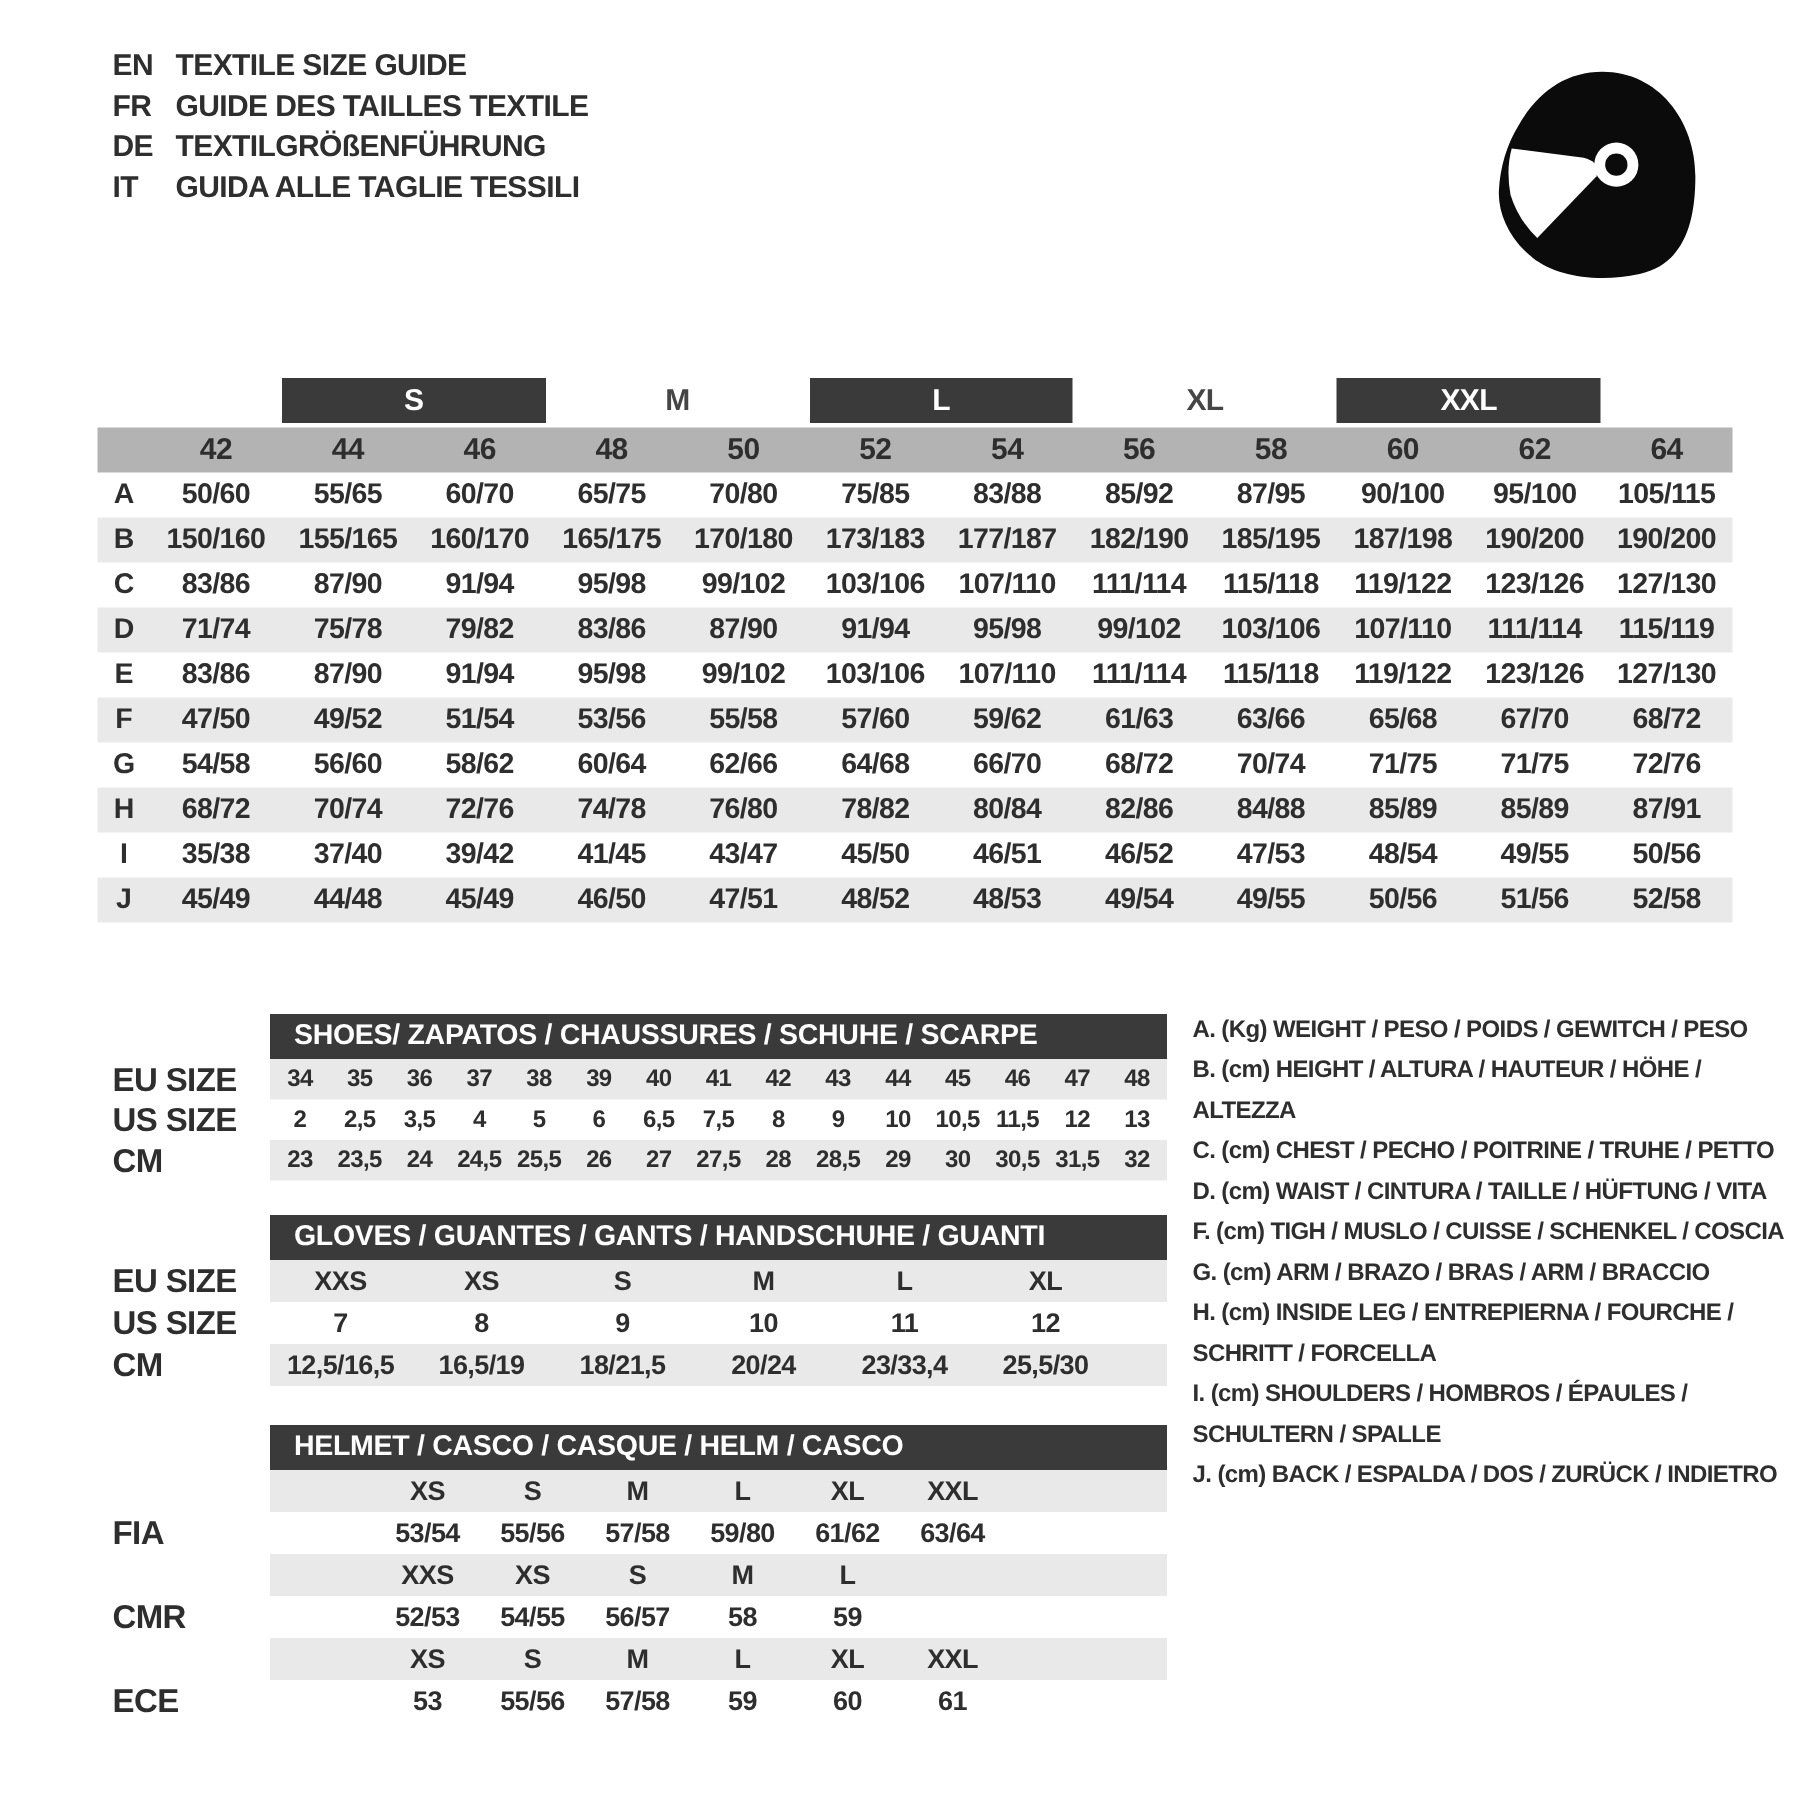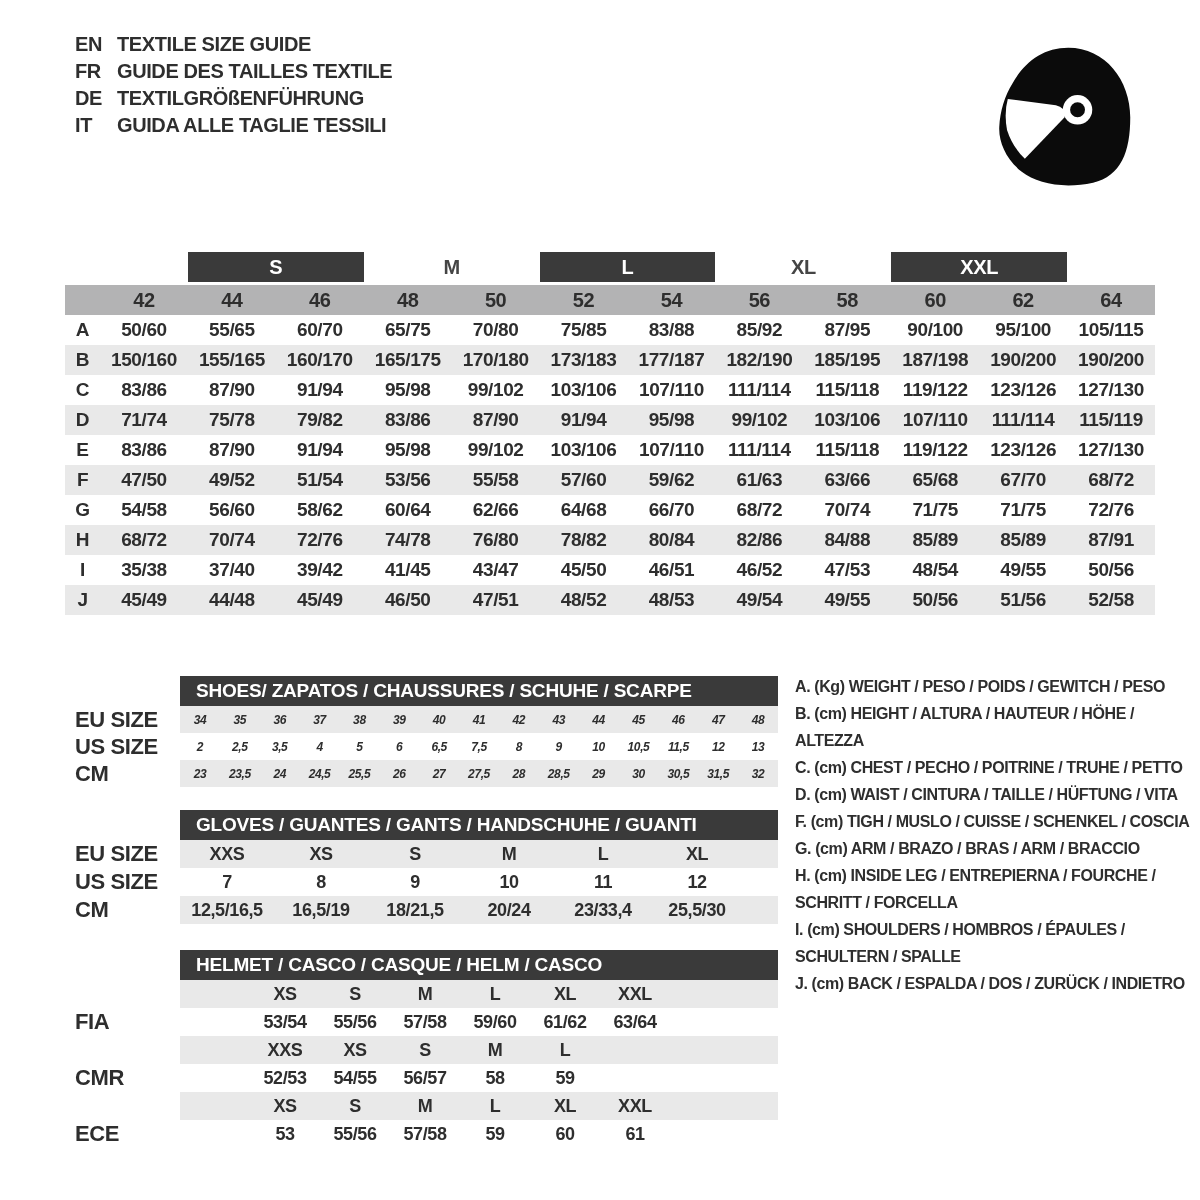--- a/index.html
+++ b/index.html
@@ -36,21 +36,21 @@
   
   .lower-left{position:absolute;left:75px;top:676px;width:715px;}
   .lrow{display:flex;align-items:center;}
   .gutter{width:105px;flex:none;font-size:22px;}
   .bar-row{height:30px;}
   .bar{width:598px;box-sizing:border-box;height:30px;line-height:30px;background:#3a3a3a;color:#fff;
        font-size:19px;padding-left:16px;letter-spacing:-0.2px;}
   .rcontent{width:598px;box-sizing:border-box;height:100%;display:grid;align-items:center;text-align:center;}
   .rows > .lrow{height:27px;}
   .rows > .lrow:nth-of-type(odd) .rcontent{background:#e9e9e9;}
-  .shoes-grid{grid-template-columns:repeat(15,1fr);font-size:12px;font-style:italic;}
+  .shoes-grid{grid-template-columns:repeat(15,1fr);font-size:16px;}
   .gloves-grid{grid-template-columns:repeat(6,94px);font-size:18px;}
   .gloves-rows > .lrow{height:28px;}
   .sec-shoes{margin-bottom:23px;}
   .sec-gloves{margin-bottom:26px;}
   .hsection .lrow{height:28px;}
   .helm-grid{grid-template-columns:70px repeat(6,70px);font-size:18px;}
   .hsection .lrow:nth-of-type(1) .rcontent{background:#e9e9e9;}
   .cell{white-space:nowrap;}
   
   .legend{position:absolute;left:795px;top:673px;width:400px;font-size:16px;line-height:27px;letter-spacing:-0.4px;}
@@ -332,21 +332,21 @@
               </div>
             </div>
             <div class="lrow">
               <div class="gutter">FIA</div>
               <div class="rcontent helm-grid">
                 <div class="cell"></div>
 
               <div class="cell">53/54</div>
                 <div class="cell">55/56</div>
                 <div class="cell">57/58</div>
-                <div class="cell">59/60</div>
+                <div class="cell">59/80</div>
                 <div class="cell">61/62</div>
                 <div class="cell">63/64</div>
               </div>
             </div>
           </div>
           <div class="hsection">
             <div class="lrow">
               <div class="gutter"></div>
               <div class="rcontent helm-grid">
                 <div class="cell"></div>

